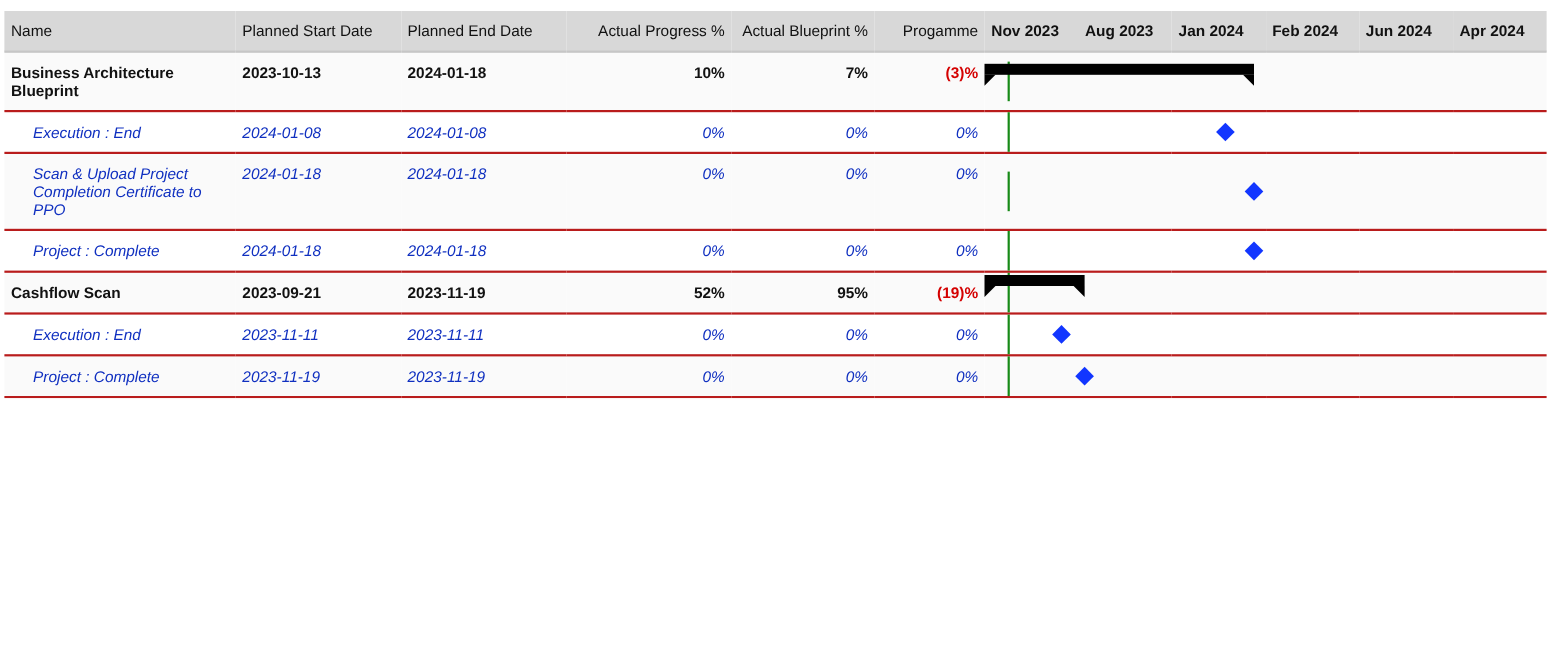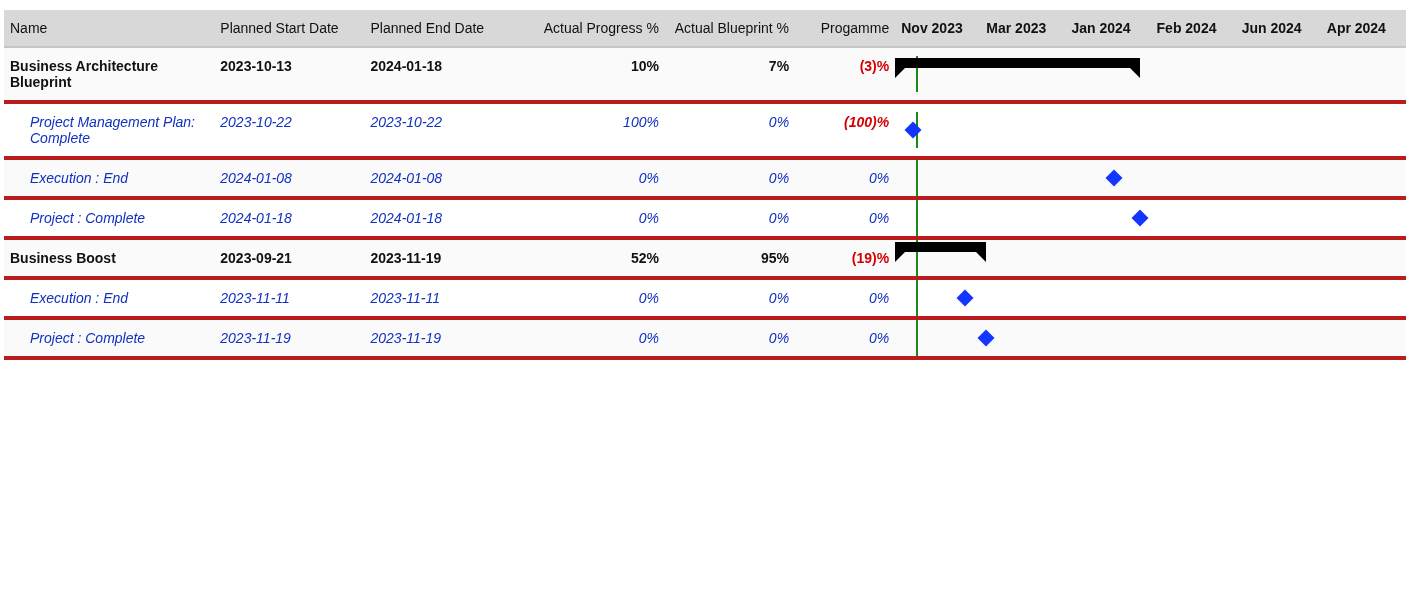--- a/index.html
+++ b/index.html
@@ -24,21 +24,21 @@
     background:#d8d8d8;
     font-weight:400;
     text-align:left;
     padding:10px 6px 10px 6px;
     font-size:14px;
     vertical-align:top;
     border-bottom:2px solid #c6c6c6;
   }
   thead.cols th.num { text-align:right; }
   thead.cols th.month { font-weight:700; }
-  tbody tr { border-bottom:4px solid #b91c1c; }
+  tbody tr { border-bottom:2px solid #b91c1c; }
   tbody tr:nth-child(odd){ background:#fafafa; }
   tbody tr:nth-child(even){ background:#ffffff; }
   td { padding:10px 6px; vertical-align:top; font-size:14px; }
   td.num { text-align:right; }
   tr.summary td { font-weight:700; }
   tr.child td.name { padding-left:26px; color:#1030c0; font-style:italic; }
   tr.child td { color:#1030c0; font-style:italic; }
   .neg { color:#d40000; font-weight:700; font-style:normal; }
   tr.child .neg { font-style:italic; }
   .blue { color:#1030c0; }
@@ -84,21 +84,21 @@
     </colgroup>
     <thead class="cols">
       <tr>
         <th>Name</th>
         <th>Planned Start Date</th>
         <th>Planned End Date</th>
         <th class="num">Actual Progress %</th>
         <th class="num">Actual Blueprint %</th>
         <th class="num">Progamme</th>
         <th class="month">Nov 2023</th>
-        <th class="month">Mar 2023</th>
+        <th class="month">Aug 2023</th>
         <th class="month">Jan 2024</th>
         <th class="month">Feb 2024</th>
         <th class="month">Jun 2024</th>
         <th class="month">Apr 2024</th>
       </tr>
     </thead>
     <tbody id="rows">
         <tr class="summary">
           <td class="name">Business Architecture Blueprint</td>
           <td>2023-10-13</td>
@@ -109,63 +109,63 @@
           <td colspan="6" class="gantt">
             <div class="gantt-inner">
               <div class="today-line" style="left: 4.0404%;"></div>
               <div class="bar-summary" style="left: 0%; width: 47.9798%;"></div>
               <div class="bar-cap-l" style="left: calc(0%); top: 12px;"></div>
               <div class="bar-cap-r" style="left: calc(47.9798% - 10px); top: 12px;"></div>
             </div>
           </td>
         </tr>
         <tr class="child">
-          <td class="name">Project Management Plan: Complete</td>
-          <td>2023-10-22</td>
-          <td>2023-10-22</td>
-          <td class="num">100%</td>
-          <td class="num">0%</td>
-          <td class="num"><span class="neg">(100)%</span></td>
-          <td colspan="6" class="gantt">
-            <div class="gantt-inner">
-              <div class="today-line" style="left: 4.0404%;"></div>
-              <div class="milestone" style="left: 3.53535%;"></div>
-            </div>
-          </td>
-        </tr>
-        <tr class="child">
           <td class="name">Execution : End</td>
           <td>2024-01-08</td>
           <td>2024-01-08</td>
           <td class="num">0%</td>
           <td class="num">0%</td>
           <td class="num"><span class="blue">0%</span></td>
           <td colspan="6" class="gantt">
             <div class="gantt-inner">
               <div class="today-line" style="left: 4.0404%;"></div>
               <div class="milestone" style="left: 42.9293%;"></div>
             </div>
           </td>
         </tr>
         <tr class="child">
+          <td class="name">Scan &amp; Upload Project Completion Certificate to PPO</td>
+          <td>2024-01-18</td>
+          <td>2024-01-18</td>
+          <td class="num">0%</td>
+          <td class="num">0%</td>
+          <td class="num"><span class="blue">0%</span></td>
+          <td colspan="6" class="gantt">
+            <div class="gantt-inner">
+              <div class="today-line" style="left: 4.0404%;"></div>
+              <div class="milestone" style="left: 47.9798%;"></div>
+            </div>
+          </td>
+        </tr>
+        <tr class="child">
           <td class="name">Project : Complete</td>
           <td>2024-01-18</td>
           <td>2024-01-18</td>
           <td class="num">0%</td>
           <td class="num">0%</td>
           <td class="num"><span class="blue">0%</span></td>
           <td colspan="6" class="gantt">
             <div class="gantt-inner">
               <div class="today-line" style="left: 4.0404%;"></div>
               <div class="milestone" style="left: 47.9798%;"></div>
             </div>
           </td>
         </tr>
         <tr class="summary">
-          <td class="name">Business Boost</td>
+          <td class="name">Cashflow Scan</td>
           <td>2023-09-21</td>
           <td>2023-11-19</td>
           <td class="num">52%</td>
           <td class="num">95%</td>
           <td class="num"><span class="neg">(19)%</span></td>
           <td colspan="6" class="gantt">
             <div class="gantt-inner">
               <div class="today-line" style="left: 4.0404%;"></div>
               <div class="bar-summary" style="left: 0%; width: 17.6768%;"></div>
               <div class="bar-cap-l" style="left: calc(0%); top: 12px;"></div>

